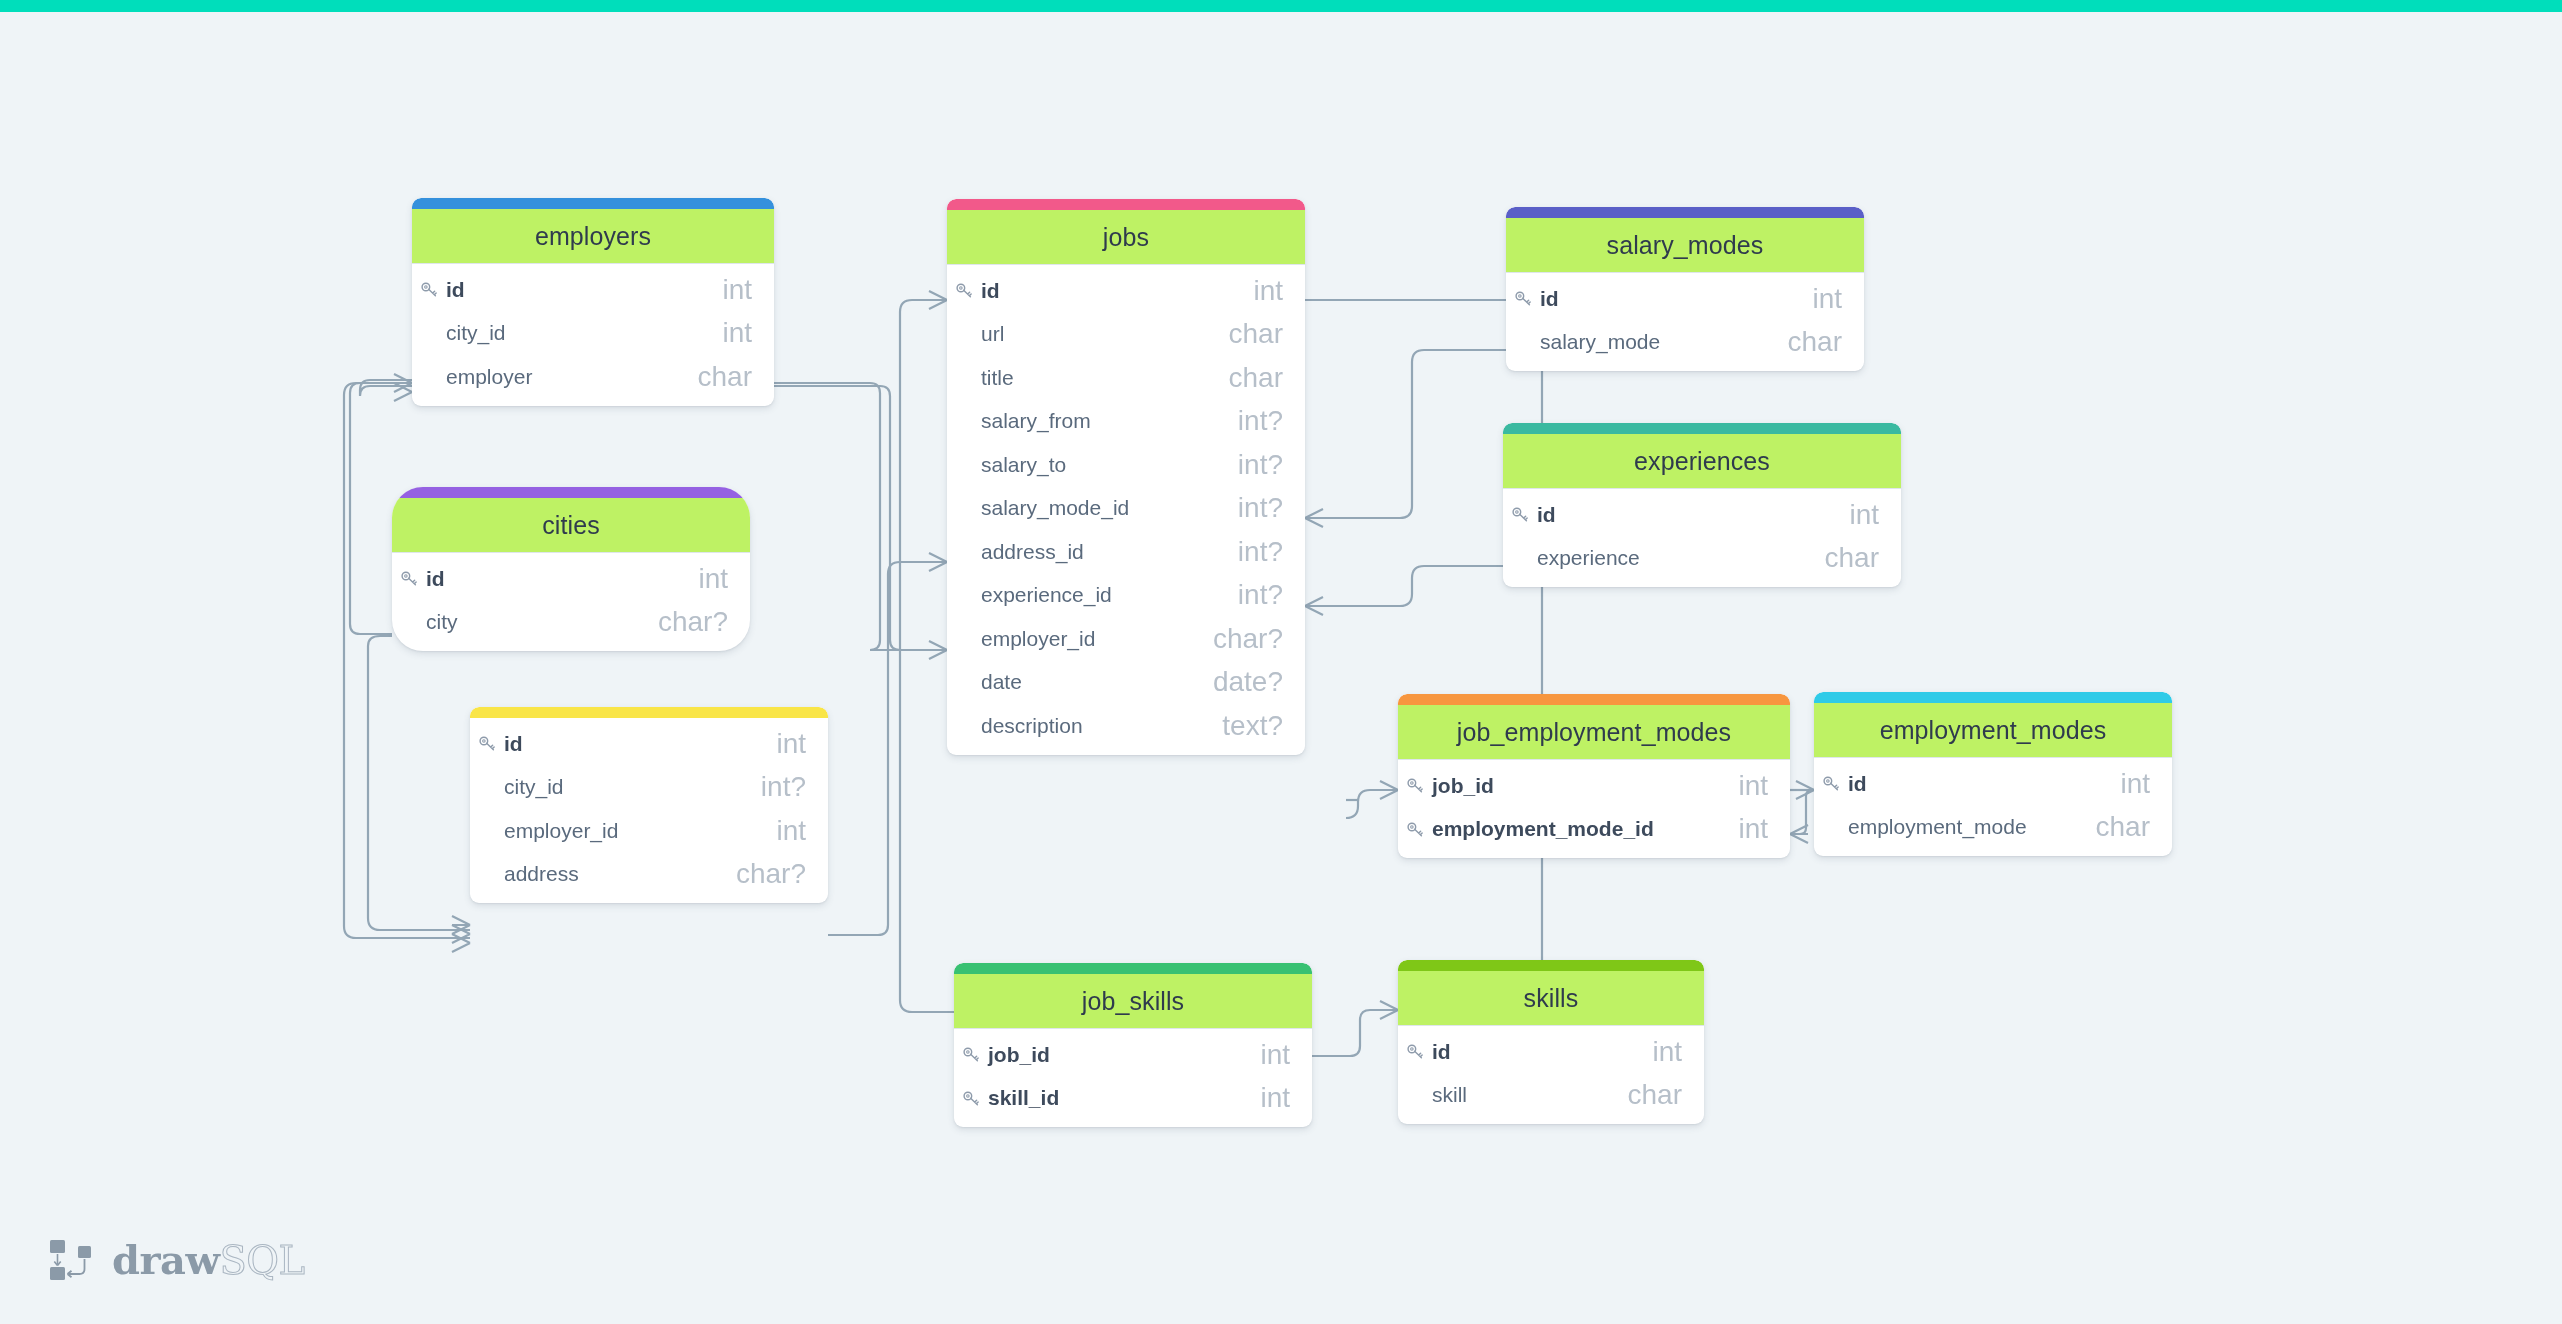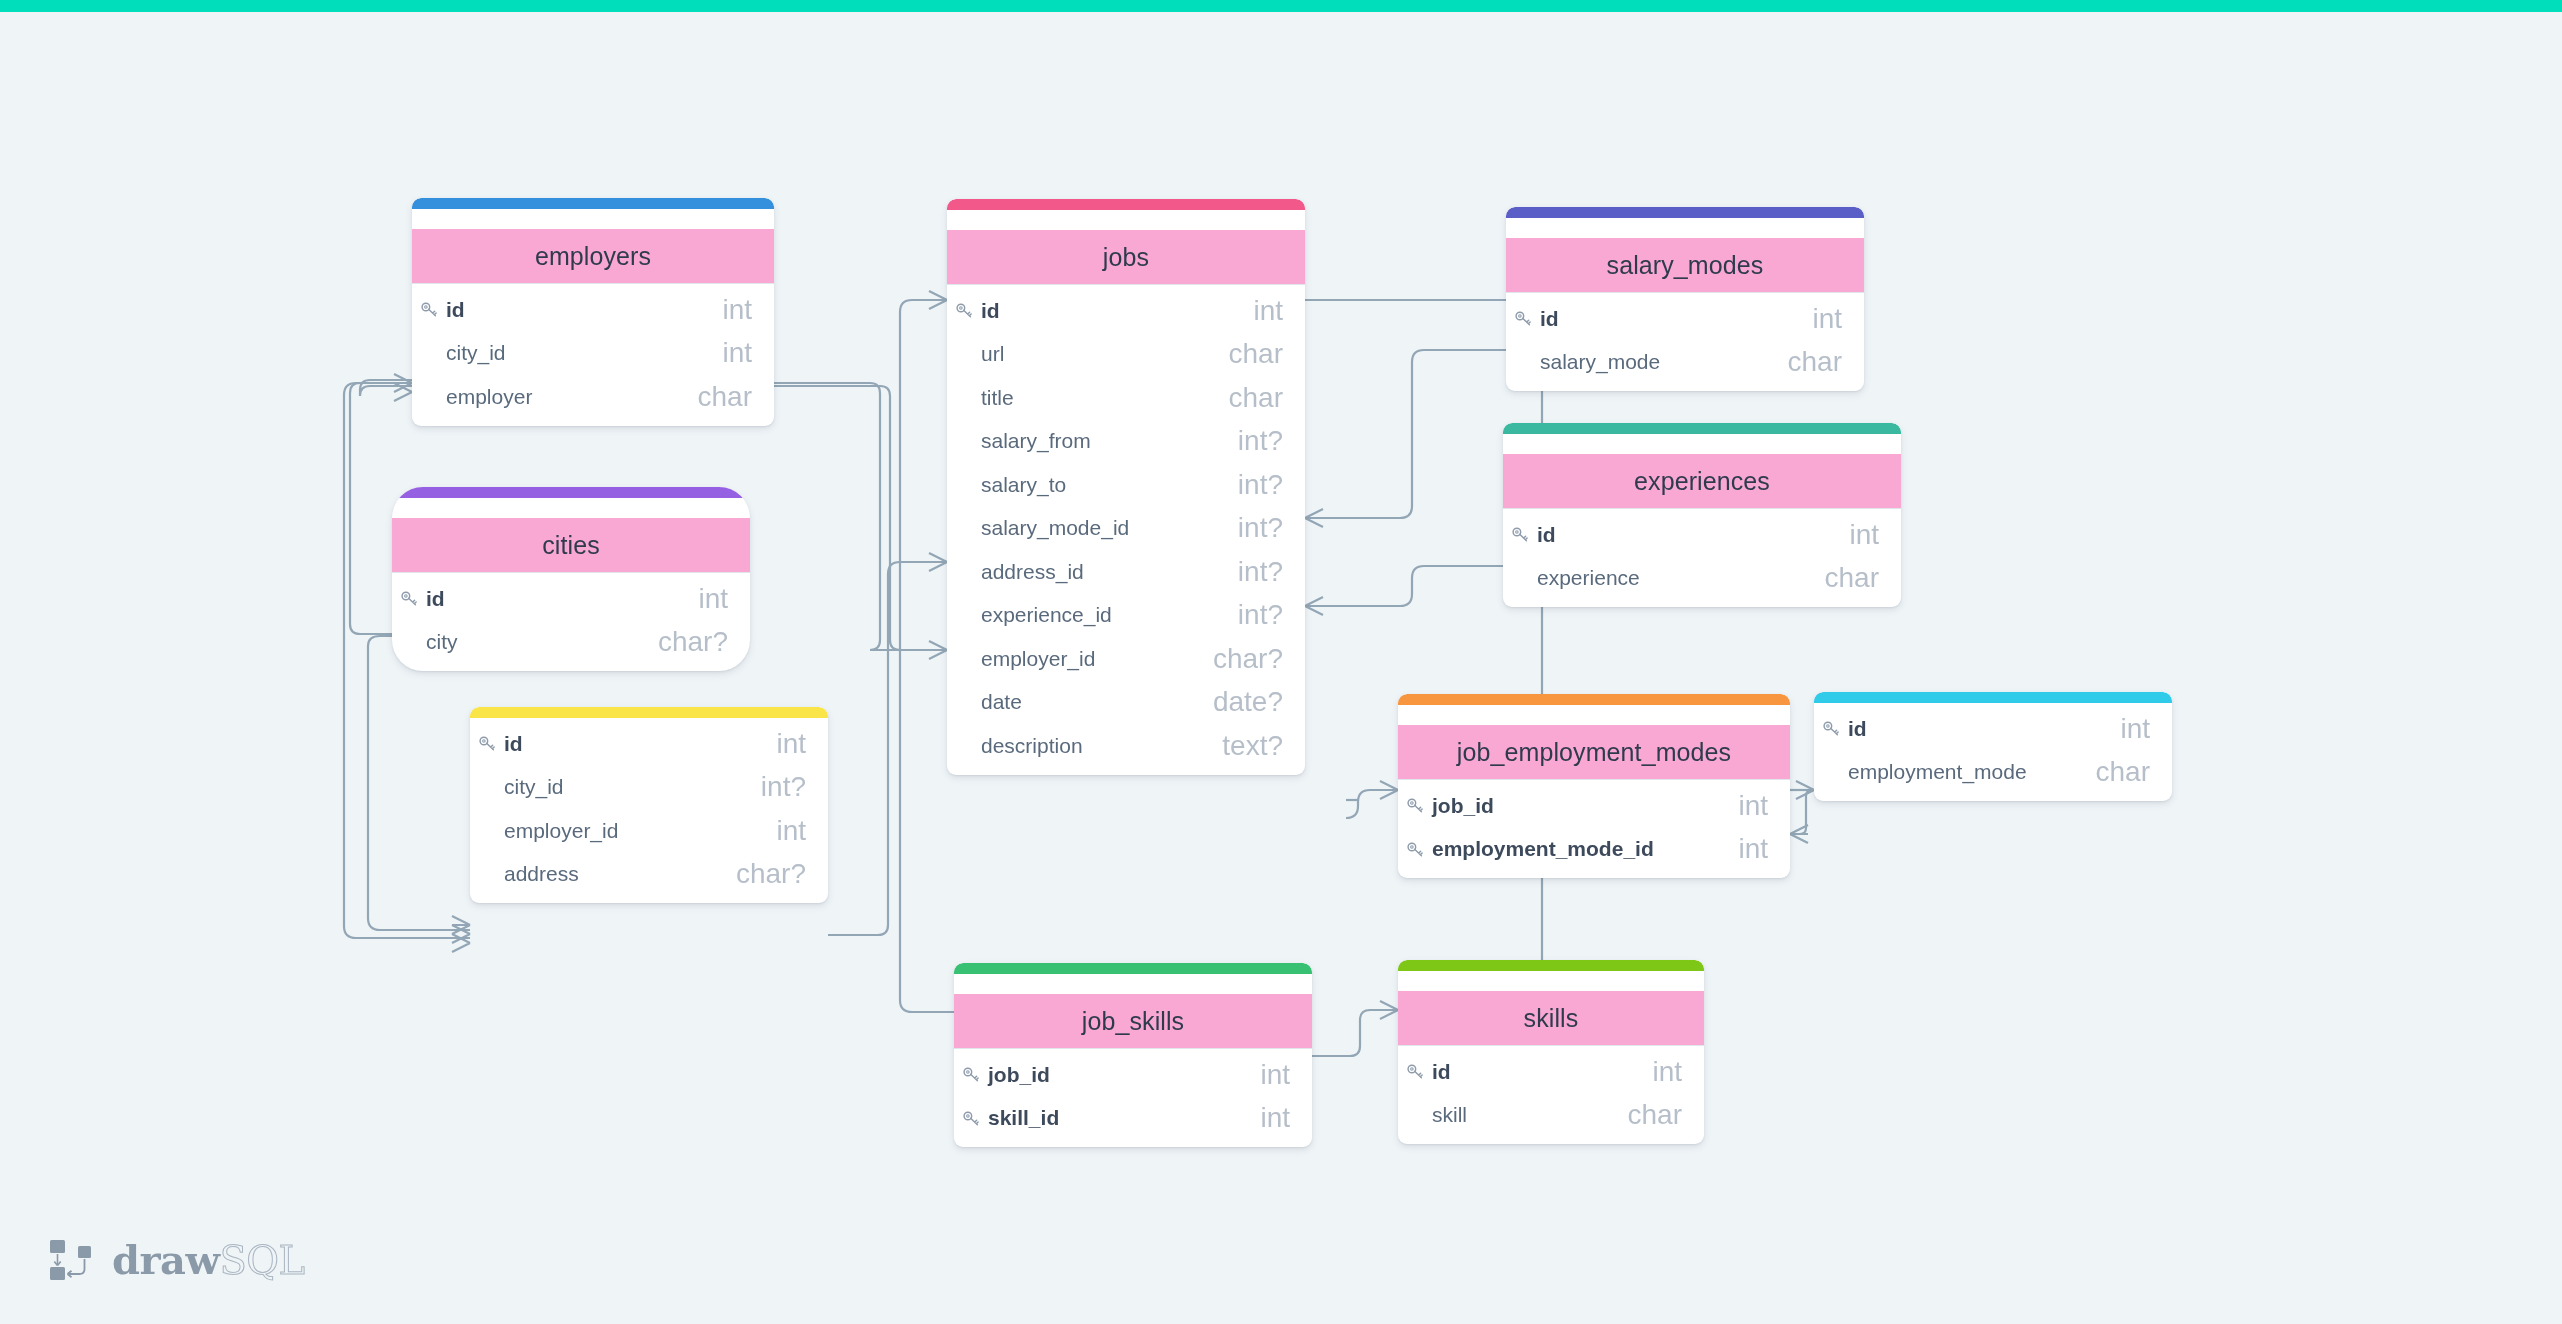--- a/index.html
+++ b/index.html
@@ -19,24 +19,24 @@
   .table{
     position:absolute;
     background:#ffffff;
     border-radius:9px;
     box-shadow:0 3px 7px rgba(60,80,100,.13), 0 1px 2px rgba(60,80,100,.10);
     overflow:hidden;
     z-index:5;
   }
   .accent{height:11px;width:100%;border-top-left-radius:9px;border-top-right-radius:9px;}
   .thead{
-    background:#f9a8d4;
+    background:#bef264;
     border-bottom:1px solid #dfe6ec;
     height:54px;
-    display:flex;align-items:center;justify-content:center;margin-top:20px;
+    display:flex;align-items:center;justify-content:center;
   }
   .tname{
     font-size:25px;color:#2e3a४b;color:#2f3b4d;
     letter-spacing:.1px;font-weight:400;
   }
   .rows{padding:4px 0 7px 0;}
   .row{
     height:43.5px;
     display:flex;align-items:center;
     padding:0 22px 0 8px;
@@ -401,20 +401,23 @@
                 <path d="M9.1,9.8 L16.2,16.5 M13.4,13.8 l 2.0,-2.0 M15.2,15.5 l 1.8,-1.8" fill="none" stroke="#8e9bab" stroke-width="1.5" stroke-linecap="round"></path>
               </svg>
               <span class="fname pk">employment_mode_id</span>
             </div>
             <span class="ftype">int</span>
           </div>
         </div>
       </div>
       <div class="table" style="left: 1814px; top: 692px; width: 358px;">
         <div class="accent" style="background: rgb(47, 203, 232);"></div>
+        <div class="thead">
+          <div class="tname">employment_modes</div>
+        </div>
         <div class="rows">
           <div class="row">
             <div class="rleft">
               <svg class="keyic" viewBox="0 0 20 20">
                 <circle cx="6.2" cy="7.4" r="4.0" fill="none" stroke="#8e9bab" stroke-width="1.5"></circle>
                 <circle cx="6.2" cy="7.4" r="1.3" fill="none" stroke="#8e9bab" stroke-width="1.2"></circle>
                 <path d="M9.1,9.8 L16.2,16.5 M13.4,13.8 l 2.0,-2.0 M15.2,15.5 l 1.8,-1.8" fill="none" stroke="#8e9bab" stroke-width="1.5" stroke-linecap="round"></path>
               </svg>
               <span class="fname pk">id</span>
             </div>

